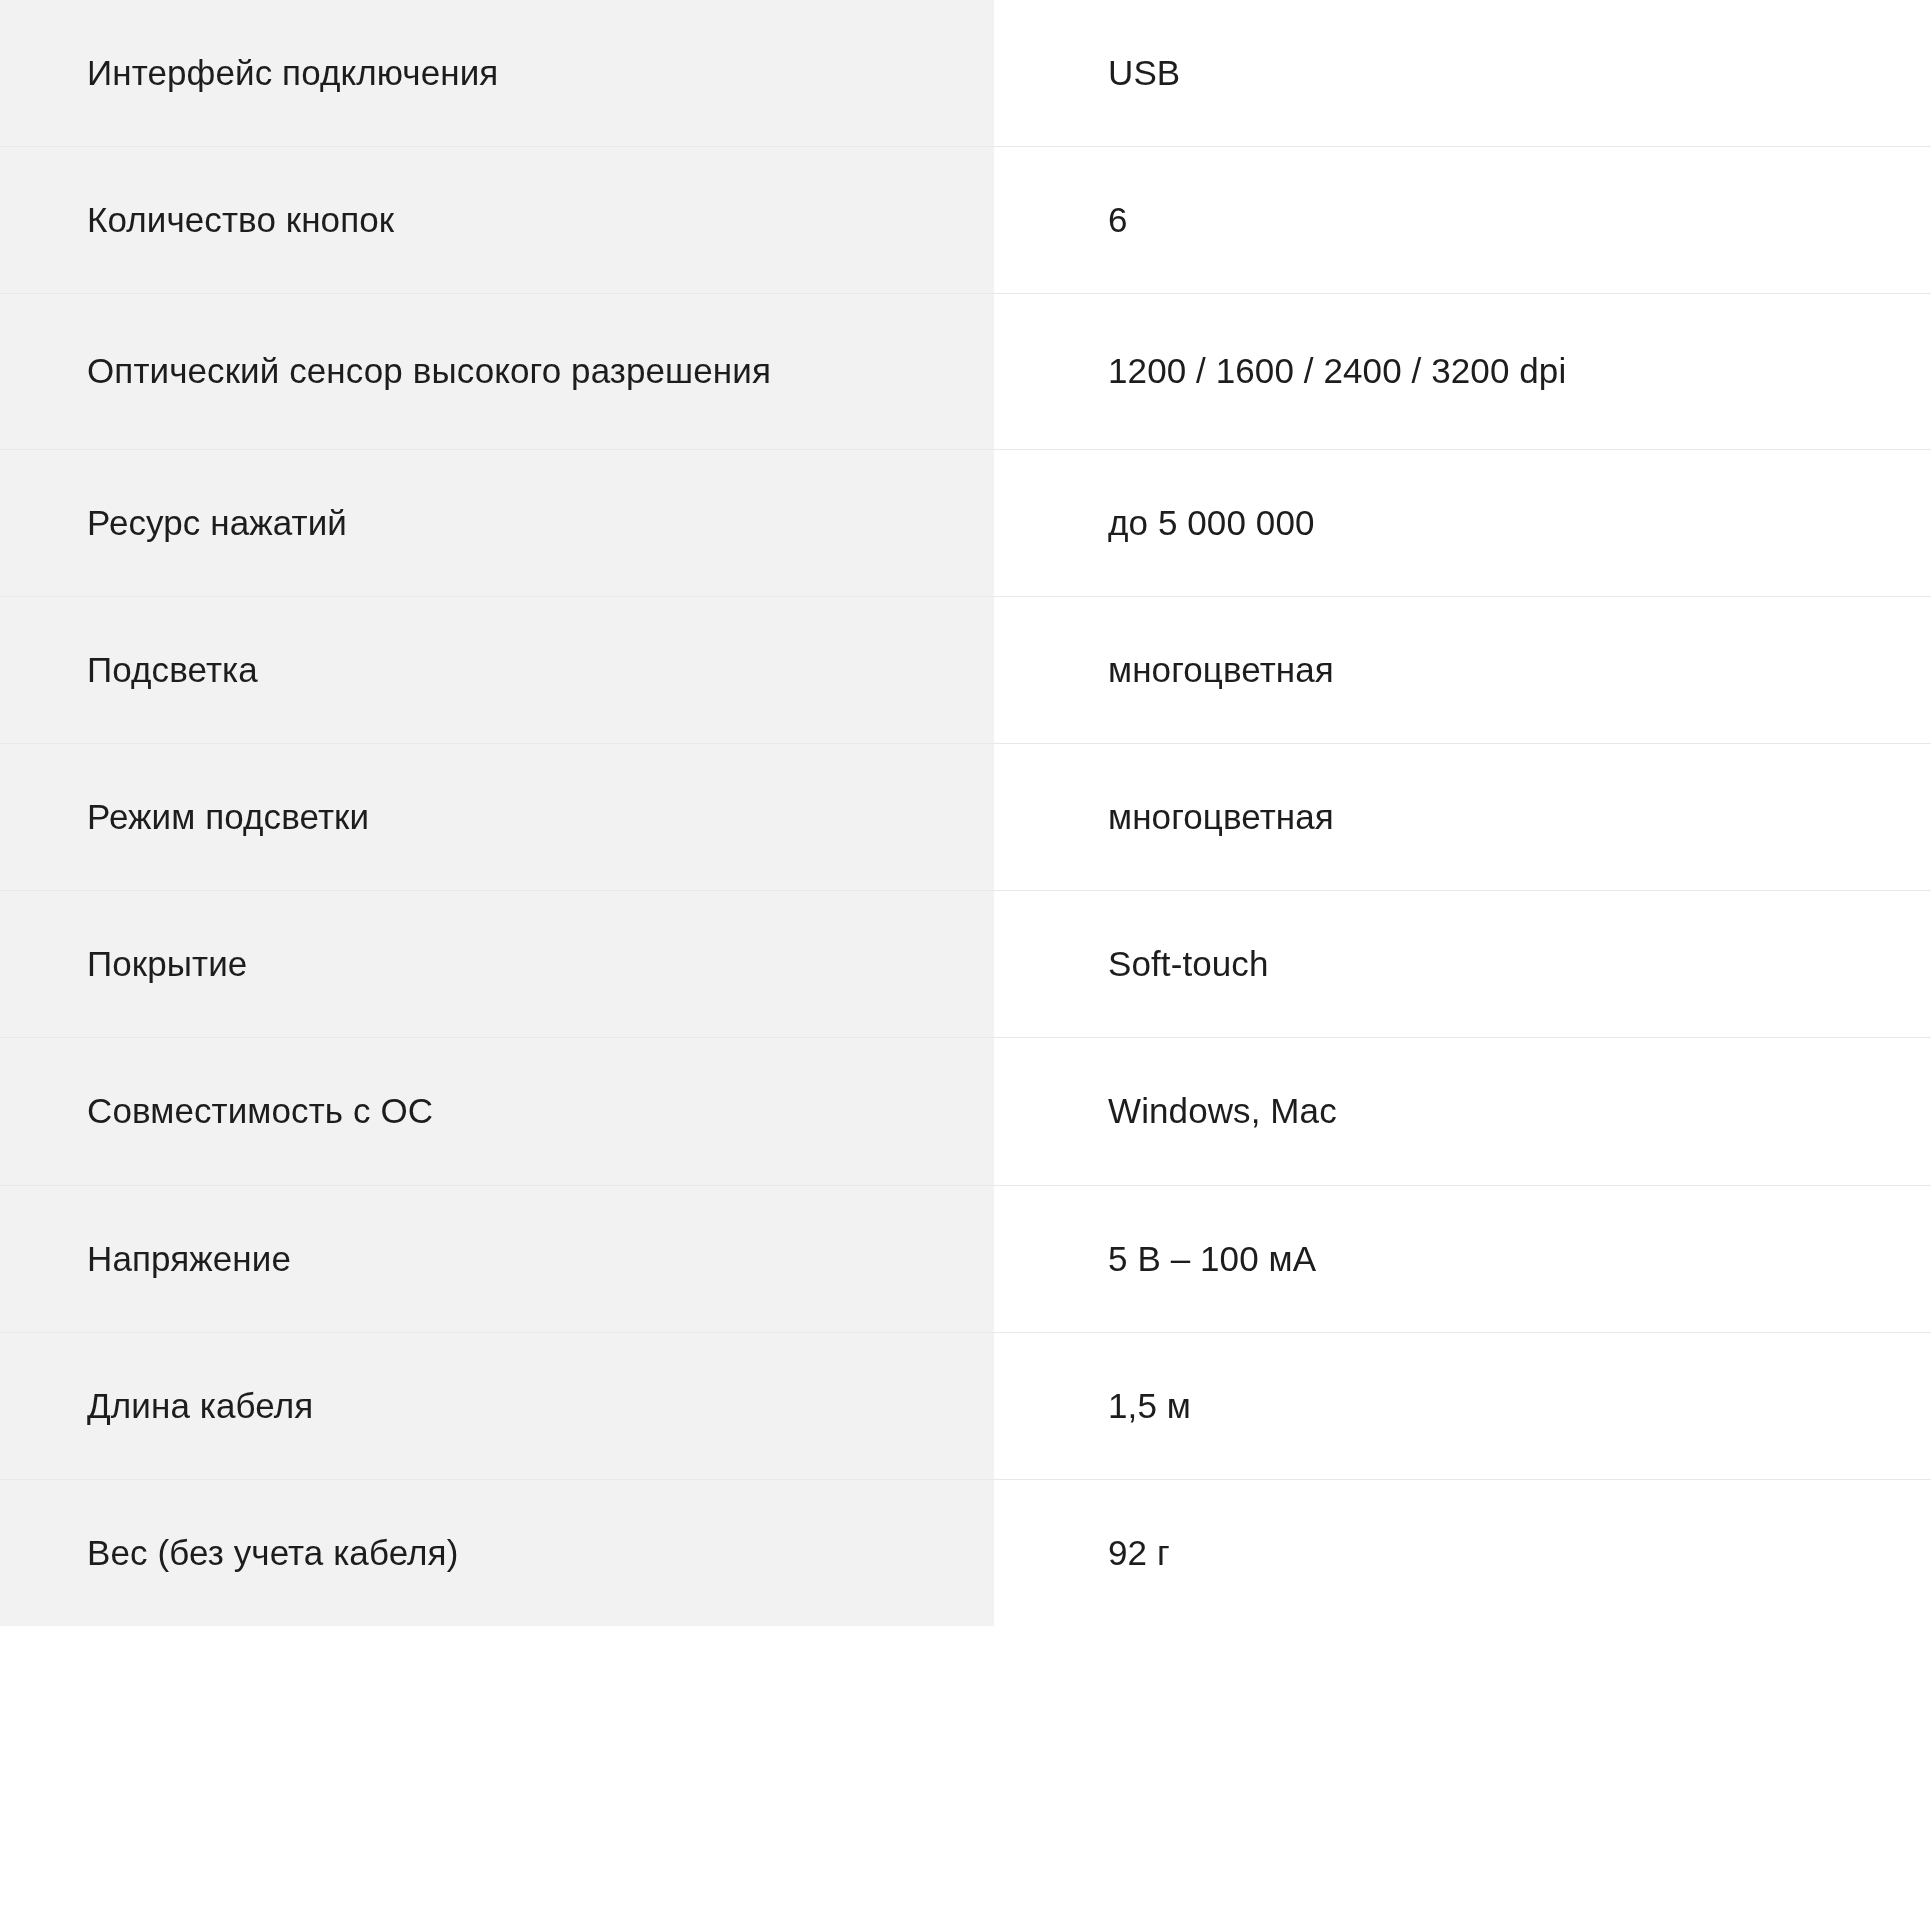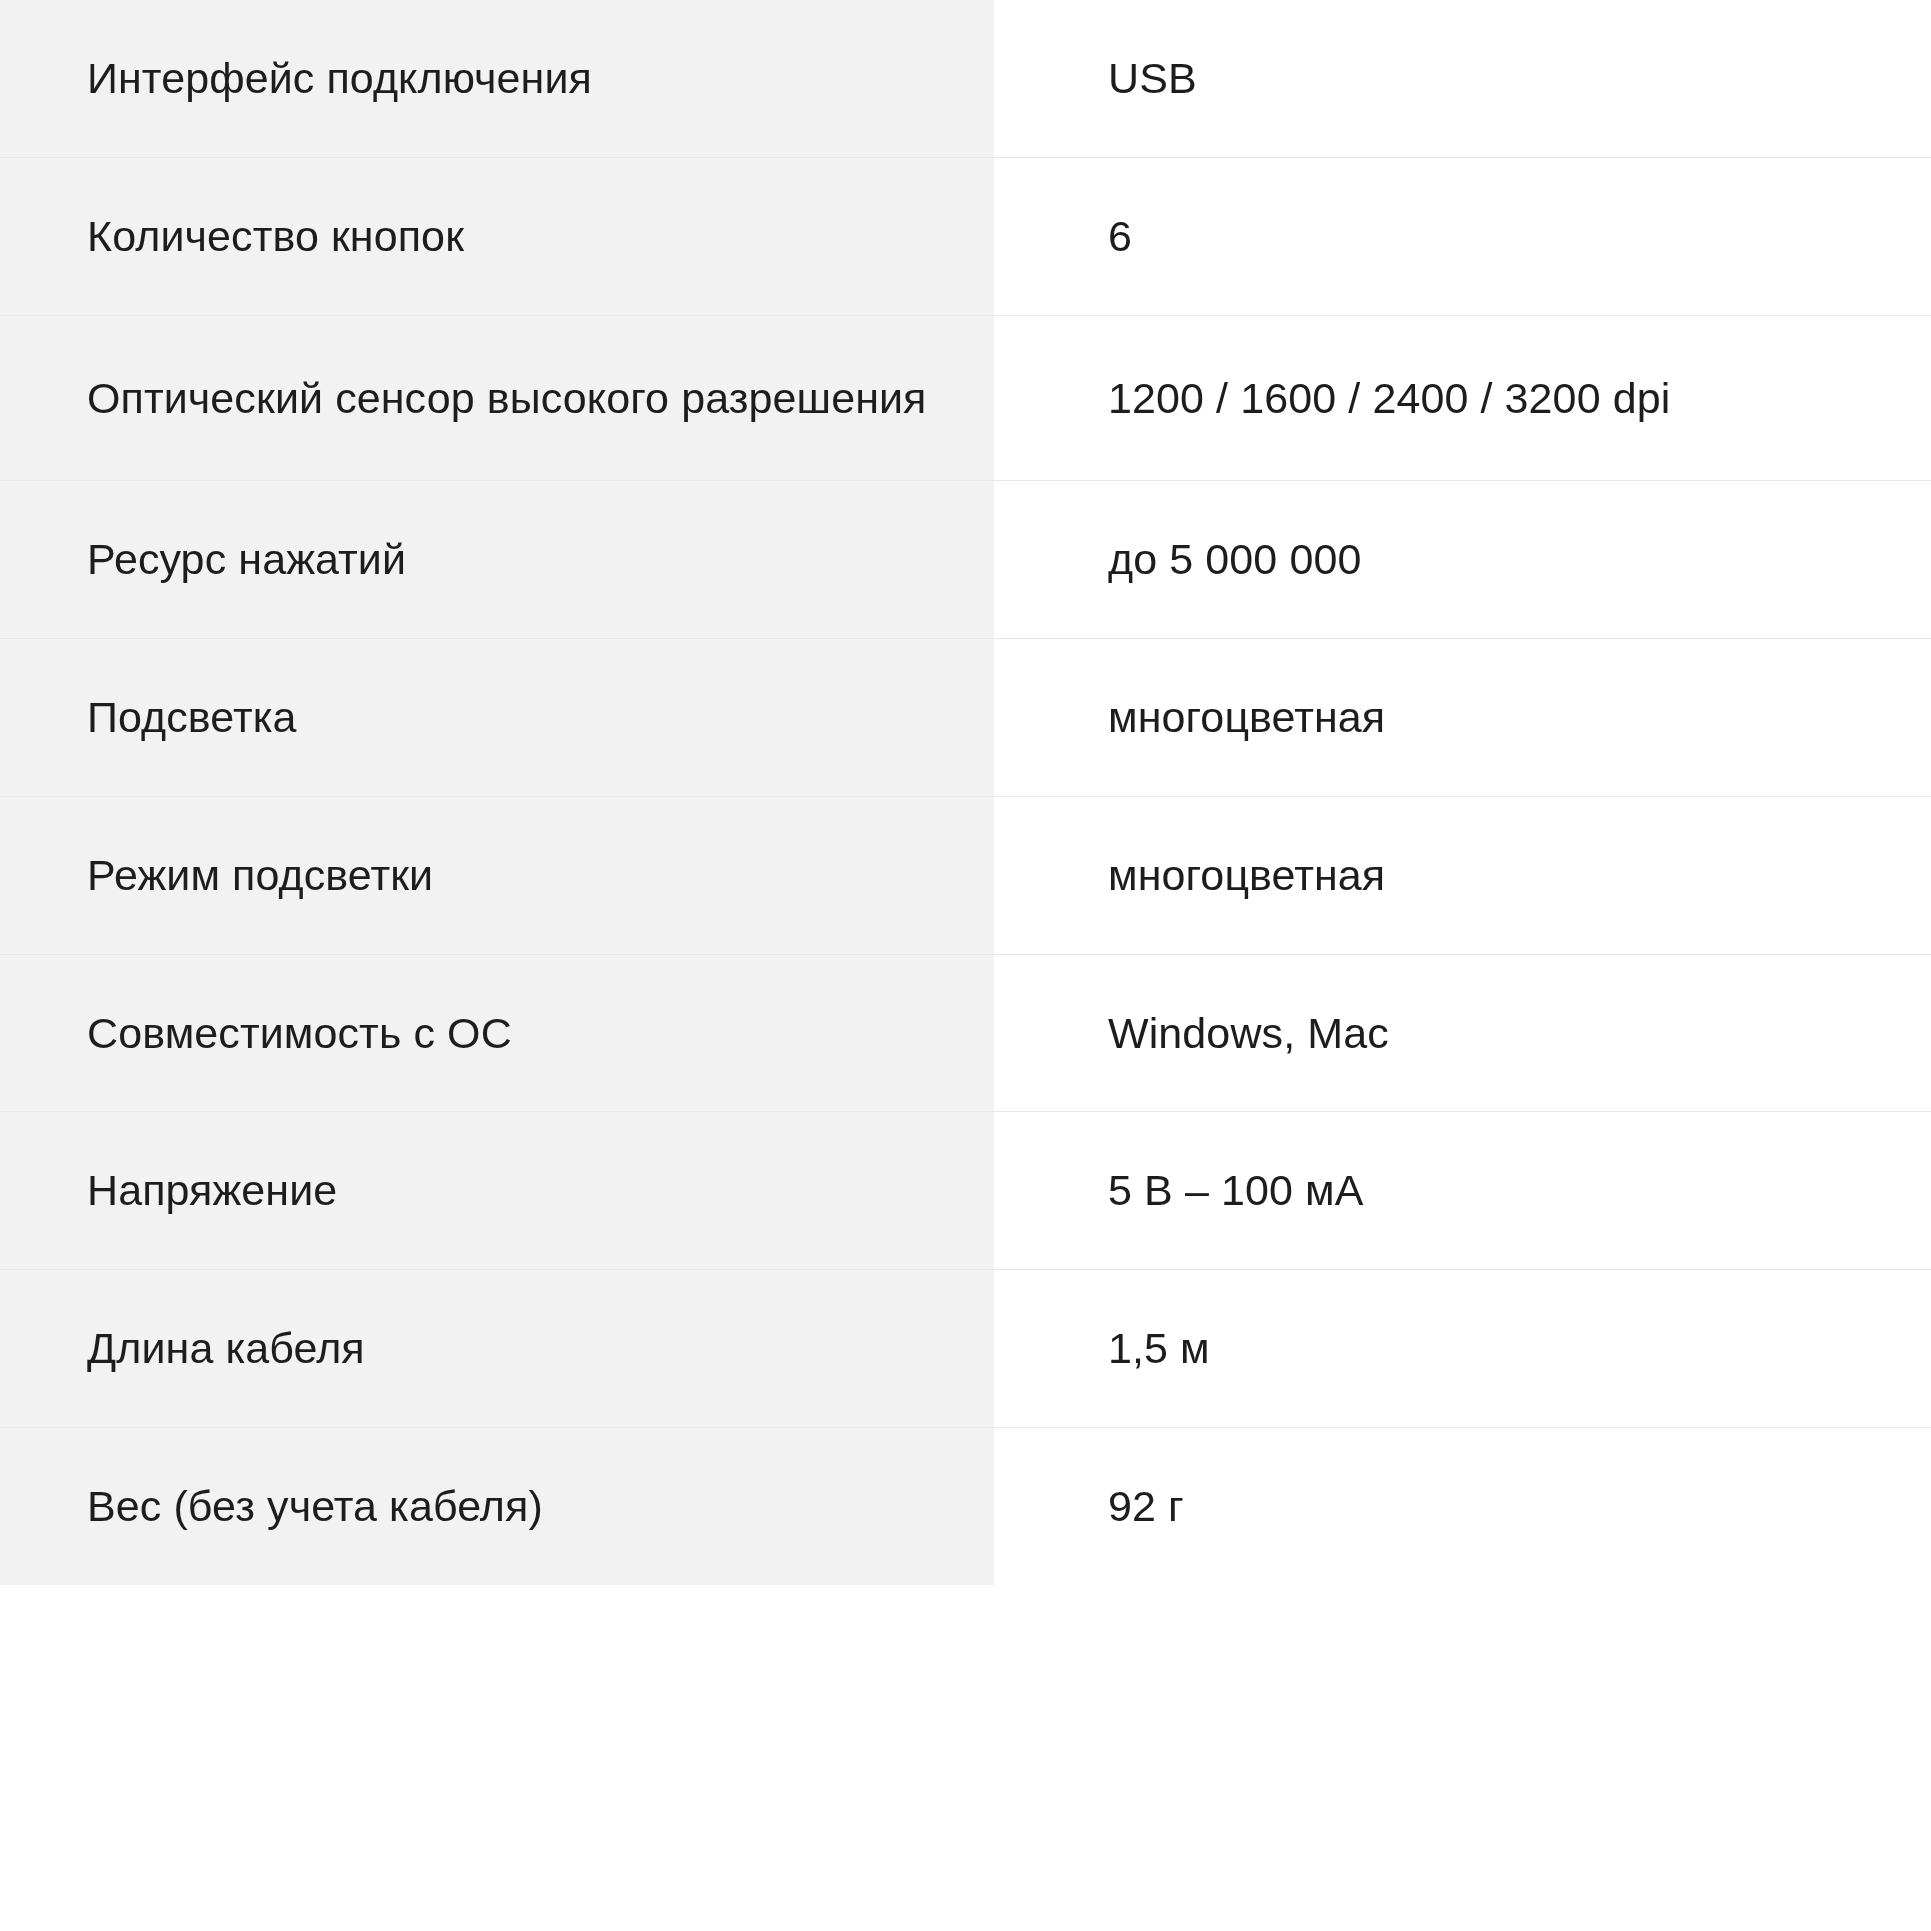--- a/index.html
+++ b/index.html
@@ -27,21 +27,21 @@
   .spec-table tr {
     border-bottom: 1.9px solid #e8e8e8;
   }
   .spec-table tr:last-child {
     border-bottom: none;
     margin-left: 36px;
   }
 
   .spec-table td {
     vertical-align: middle;
-    font-size: 43px;
+    font-size: 35px;
     line-height: 1.32;
     font-weight: 400;
     letter-spacing: 0.1px;
     padding: 50px 0 50px 0;
   }
 
   td.cell-label {
     background: #f2f2f2;
     color: #1d1d1d;
     padding-left: 87px;
@@ -94,20 +94,24 @@
     <tr>
       <td class="cell-label">Подсветка</td>
       <td class="cell-value">многоцветная</td>
     </tr>
 
     <tr>
       <td class="cell-label">Режим подсветки</td>
       <td class="cell-value">многоцветная</td>
     </tr>
 
+    <tr>
+      <td class="cell-label">Покрытие</td>
+      <td class="cell-value">Soft-touch</td>
+    </tr>
 
     <tr>
       <td class="cell-label">Совместимость с ОС</td>
       <td class="cell-value">Windows, Mac</td>
     </tr>
 
     <tr>
       <td class="cell-label">Напряжение</td>
       <td class="cell-value">5 В – 100 мА</td>
     </tr>

